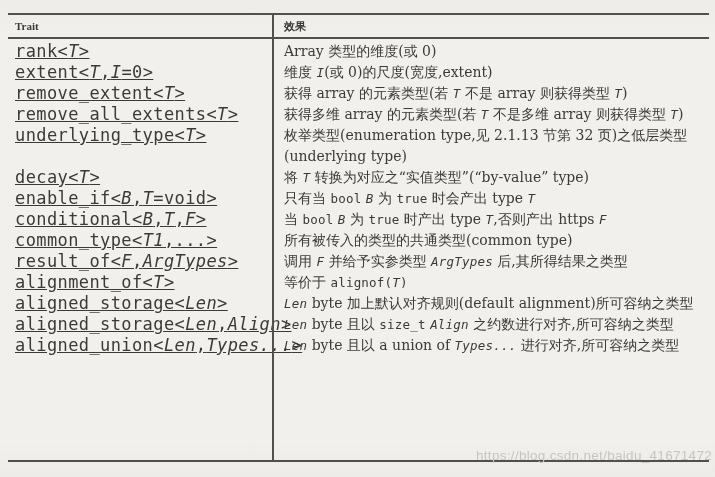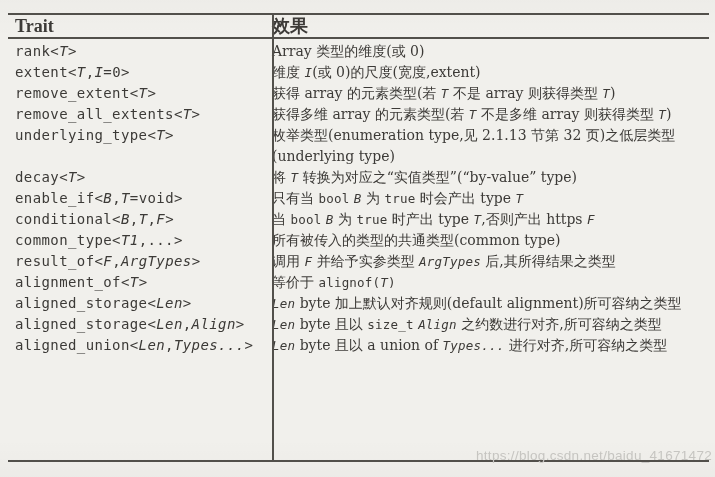--- a/index.html
+++ b/index.html
@@ -34,38 +34,39 @@
     background:var(--rule);
   }
   .header-row{
     display:flex;
     height:22px;
     border-bottom:2px solid var(--rule);
     align-items:center;
   }
   .cell{box-sizing:border-box;}
   .cell.left{width:264px;flex:0 0 264px;padding-left:7px;}
-  .cell.right{flex:1;padding-right:4px;}
+  .cell.right{flex:1;padding-left:12px;padding-right:4px;}
   .header .cell, .header-row .cell{
     font-family:"Liberation Serif","DejaVu Serif",serif;
     font-weight:bold;
-    font-size:18px;
+    font-size:11px;
   }
   .body{
     height:419px;
     overflow:hidden;
     padding-top:2px;
   }
   .row{display:flex;}
   .trait{
     font-family:"DejaVu Sans Mono",monospace;
-    font-size:14px;
+    font-size:17px;
     letter-spacing:0.4px;
     line-height:21px;
     white-space:nowrap;
+    text-decoration:underline;
   }
   .effect{
     font-size:14px;
     line-height:21px;
   }
   
   .seg-c{font-family:"DejaVu Sans Mono",monospace;font-style:normal;}
   .seg-v{font-family:"DejaVu Sans Mono",monospace;font-style:italic;}
   .effect .seg-c,.effect .seg-v{font-size:12.5px;letter-spacing:0.2px;}
   .seg-n{font-style:normal;}

